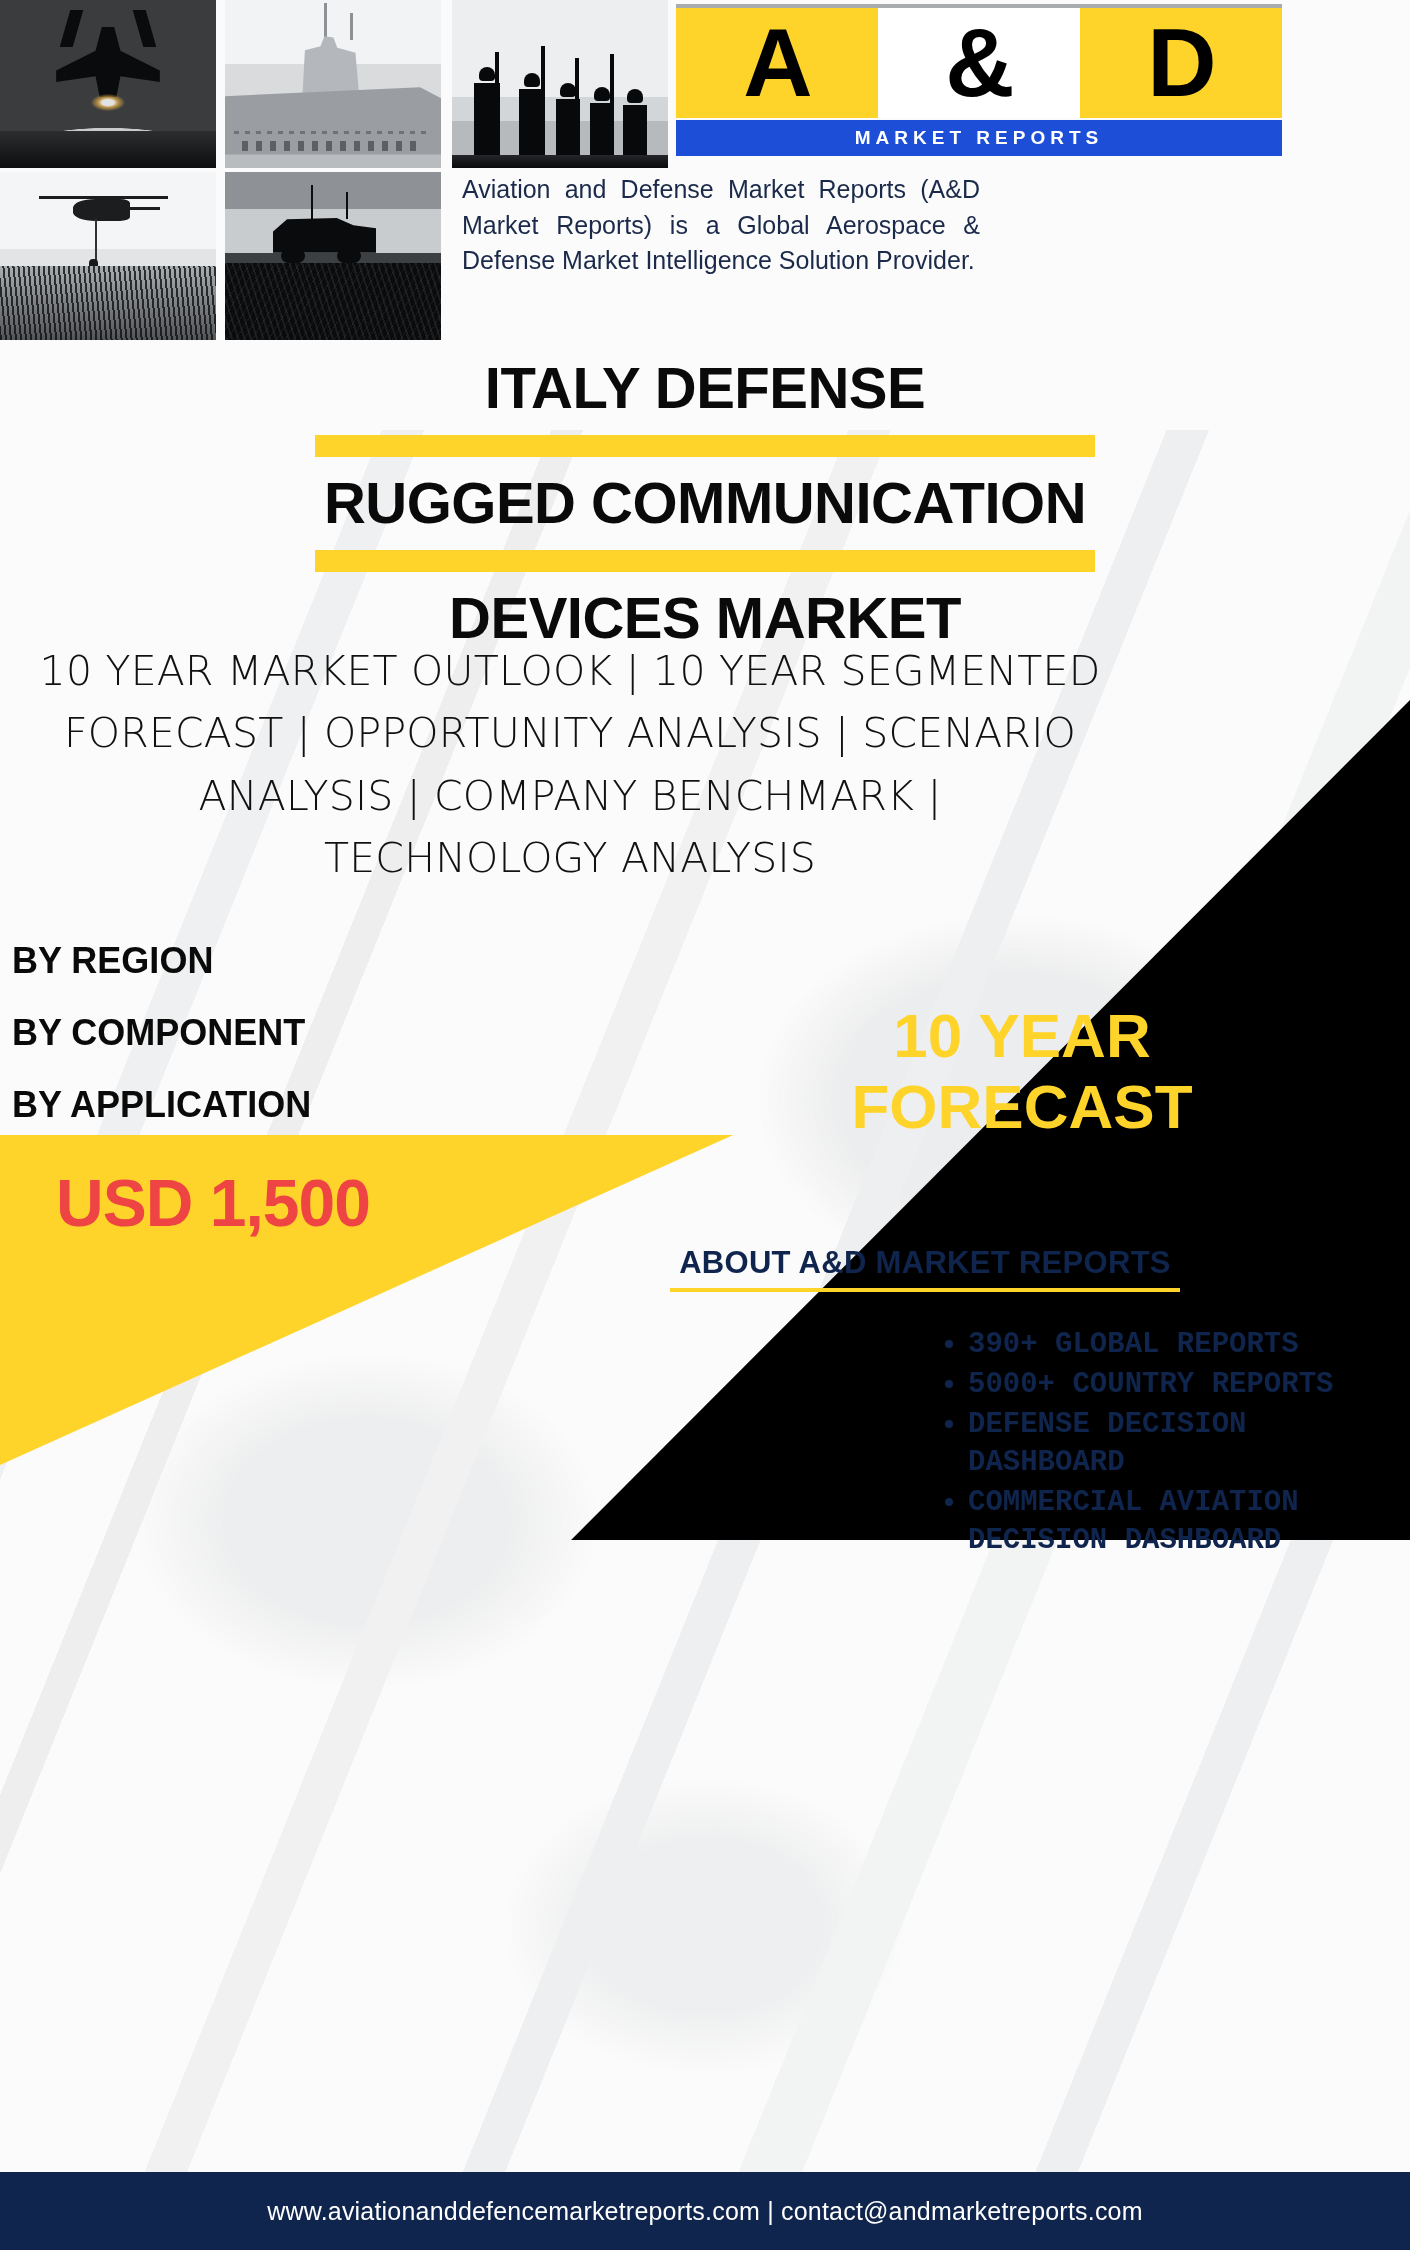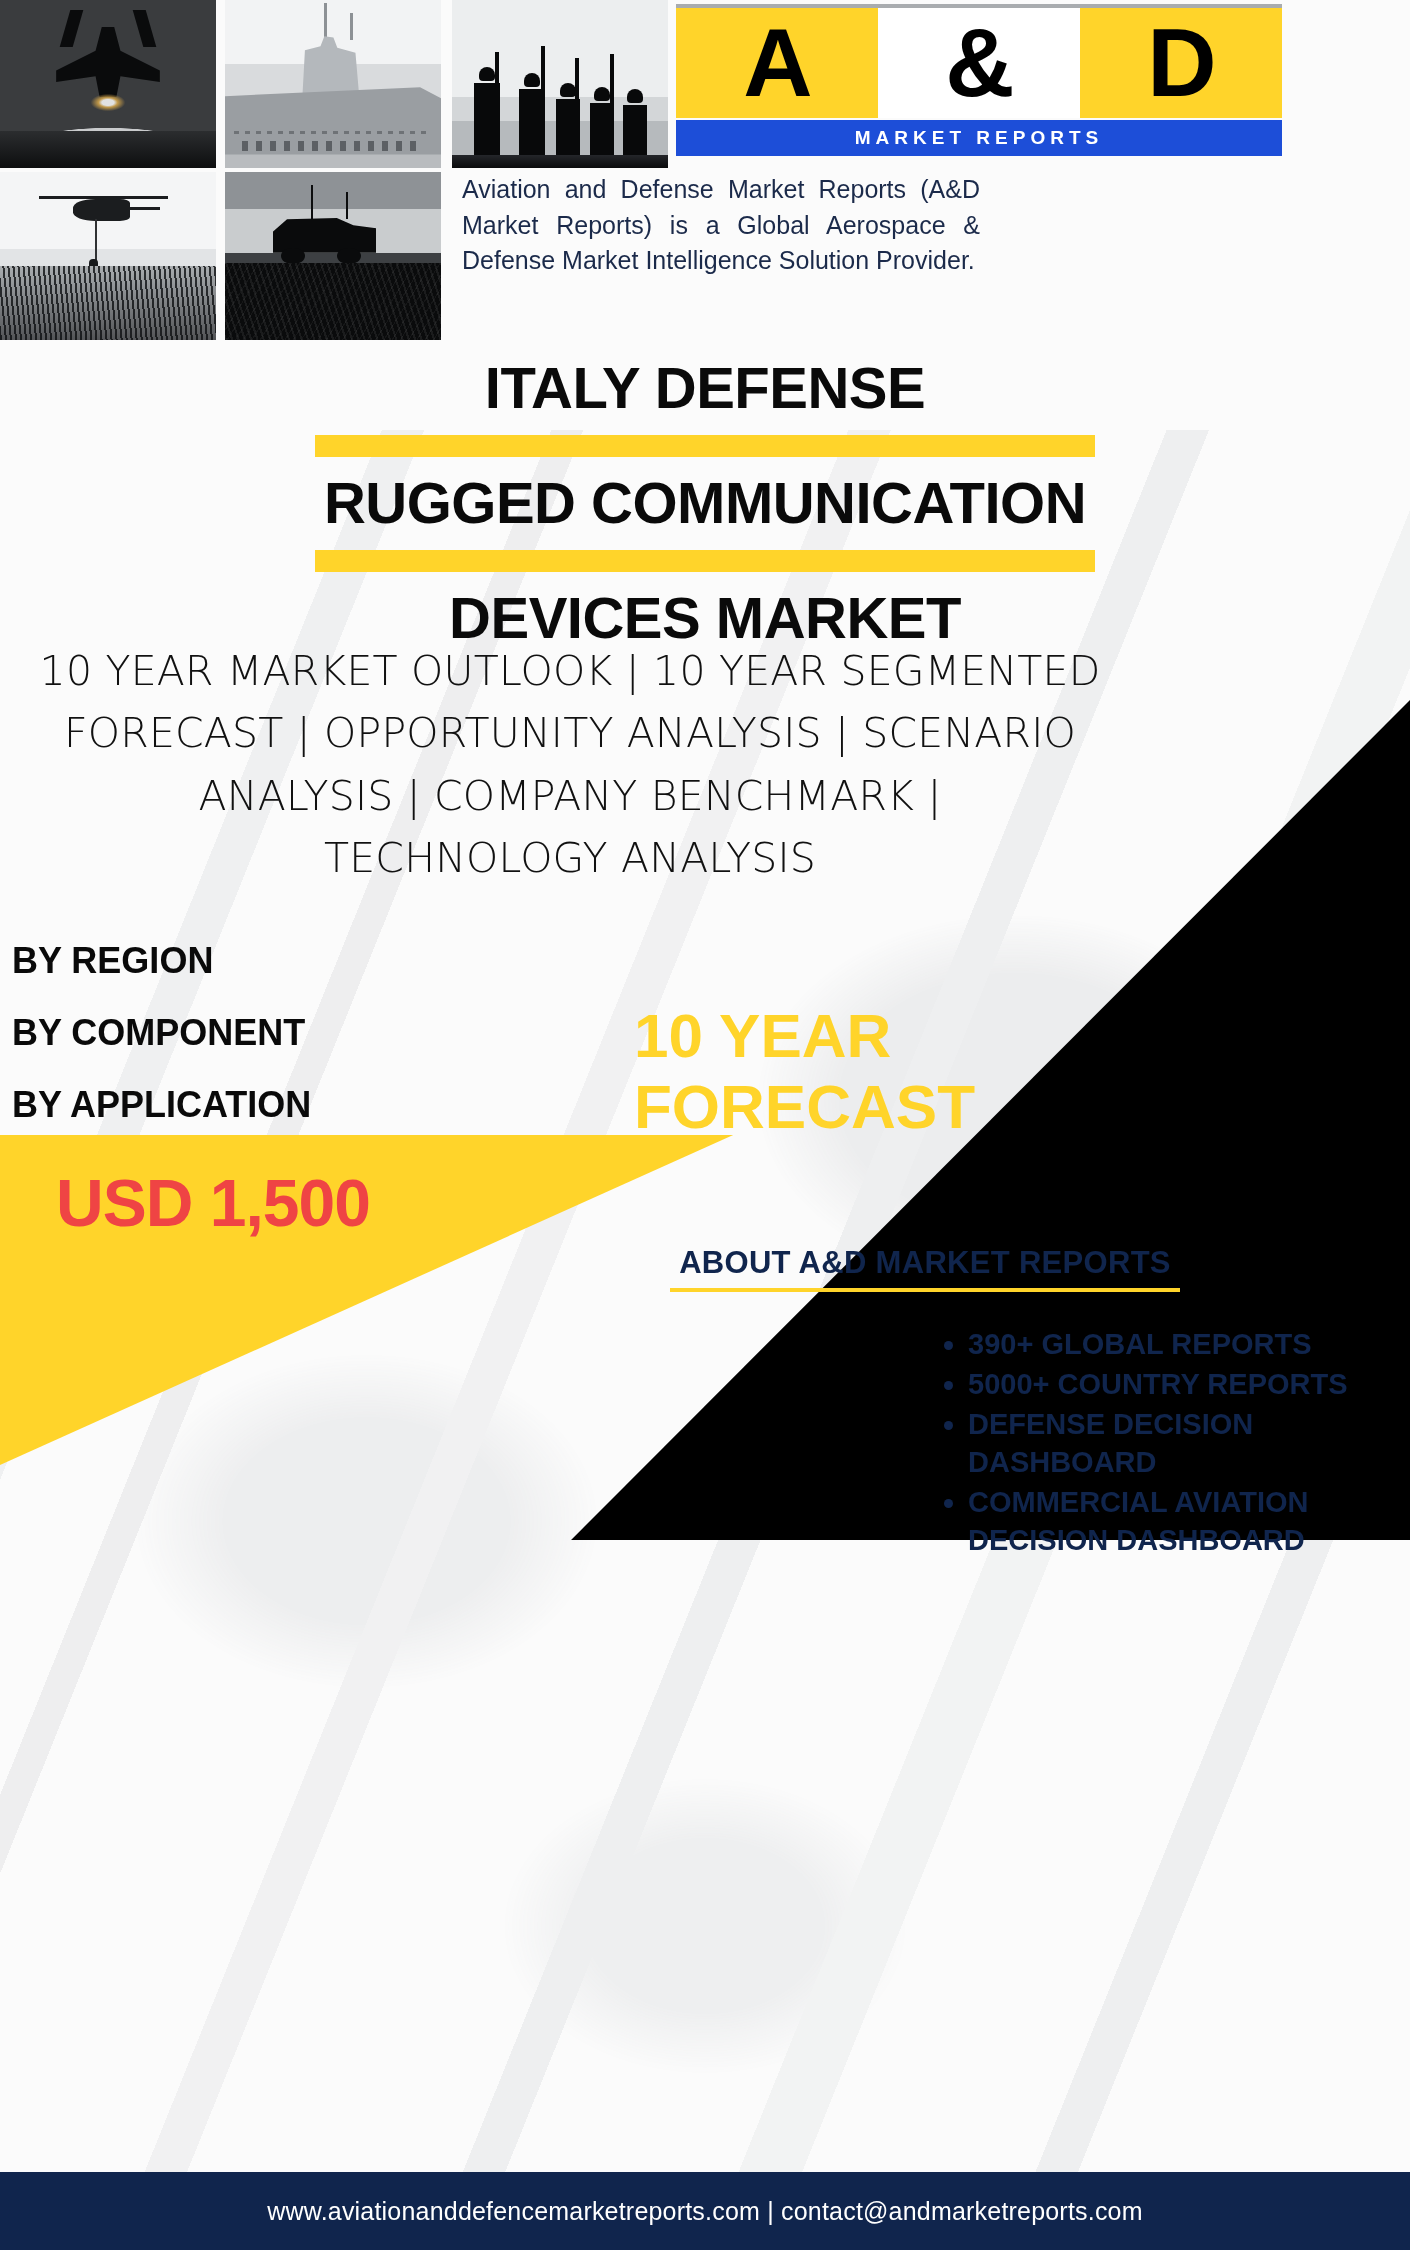--- a/index.html
+++ b/index.html
@@ -116,40 +116,40 @@
   .ybar-2{width:780px;}
 
   
   .features{position:absolute;left:0;top:640px;width:1140px;text-align:center;
     font-size:41px;line-height:1.52;color:#111;font-weight:300;
     font-family:"DejaVu Sans", sans-serif;letter-spacing:.2px;}
 
   
   .black-diag{position:absolute;left:0;top:700px;width:1410px;height:840px;
     background:#000;clip-path:polygon(100% 0, 100% 100%, 40.5% 100%);}
-  .forecast{position:absolute;right:0px;top:1000px;width:760px;text-align:left;
-    padding-right:16px;color:#FFD42A;font-weight:bold;font-size:62px;line-height:1.15;}
+  .forecast{position:absolute;right:0px;top:1000px;width:760px;text-align:center;
+    padding-right:8px;color:#FFD42A;font-weight:bold;font-size:62px;line-height:1.15;}
 
   
   .yellow-diag{position:absolute;left:0;top:1135px;width:1410px;height:330px;
     background:#FFD42A;clip-path:polygon(0 0, 52% 0, 0 100%);}
   .price{position:absolute;left:56px;top:1165px;width:560px;
     font-size:66px;font-weight:bold;color:#ef4444;letter-spacing:-1px;}
 
   
   .bylist{position:absolute;left:12px;top:925px;width:620px;
     font-size:36px;font-weight:bold;color:#0a0a0a;line-height:2.0;}
 
   
   .about{position:absolute;left:460px;top:1245px;width:930px;}
   .about-title{color:#10254d;font-size:31px;font-weight:bold;text-align:center;letter-spacing:.3px;}
   .about-rule{height:4px;background:#FFD42A;margin:7px auto 0;width:510px;}
   .about-list{margin:34px 0 0 0;padding-left:508px;color:#10254d;
     font-size:29px;font-weight:bold;line-height:1.31;}
-  .about-list li{margin-bottom:2px;}
+  .about-list li{margin-bottom:2px;font-family:Liberation Mono, monospace;}
 
   
   .footer{position:absolute;left:0;bottom:0;width:1410px;height:78px;background:#10254d;
     display:flex;align-items:center;justify-content:center;}
   .footer span{color:#fff;font-size:25px;letter-spacing:.2px;}
 </style>
 </head>
 <body>
 
 <div class="page">

